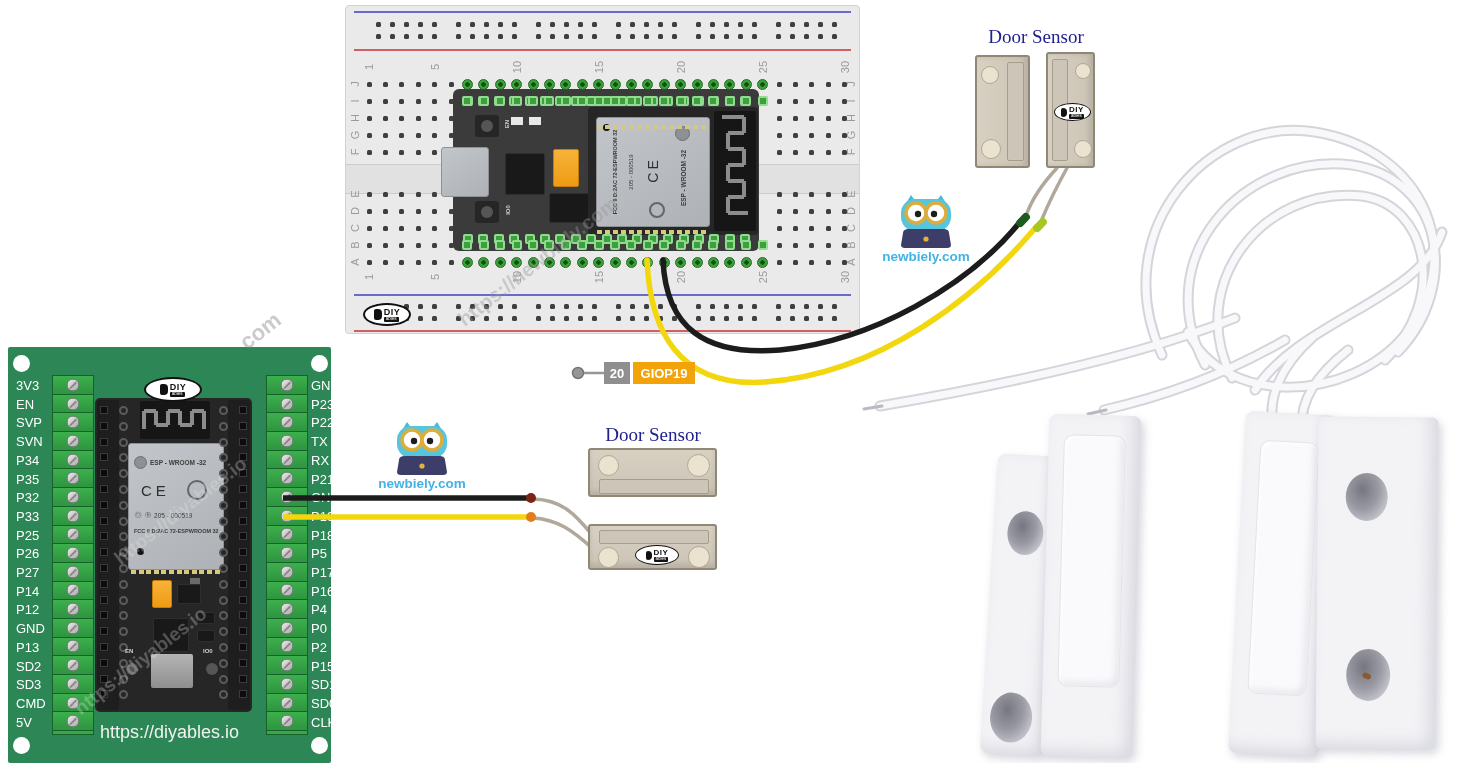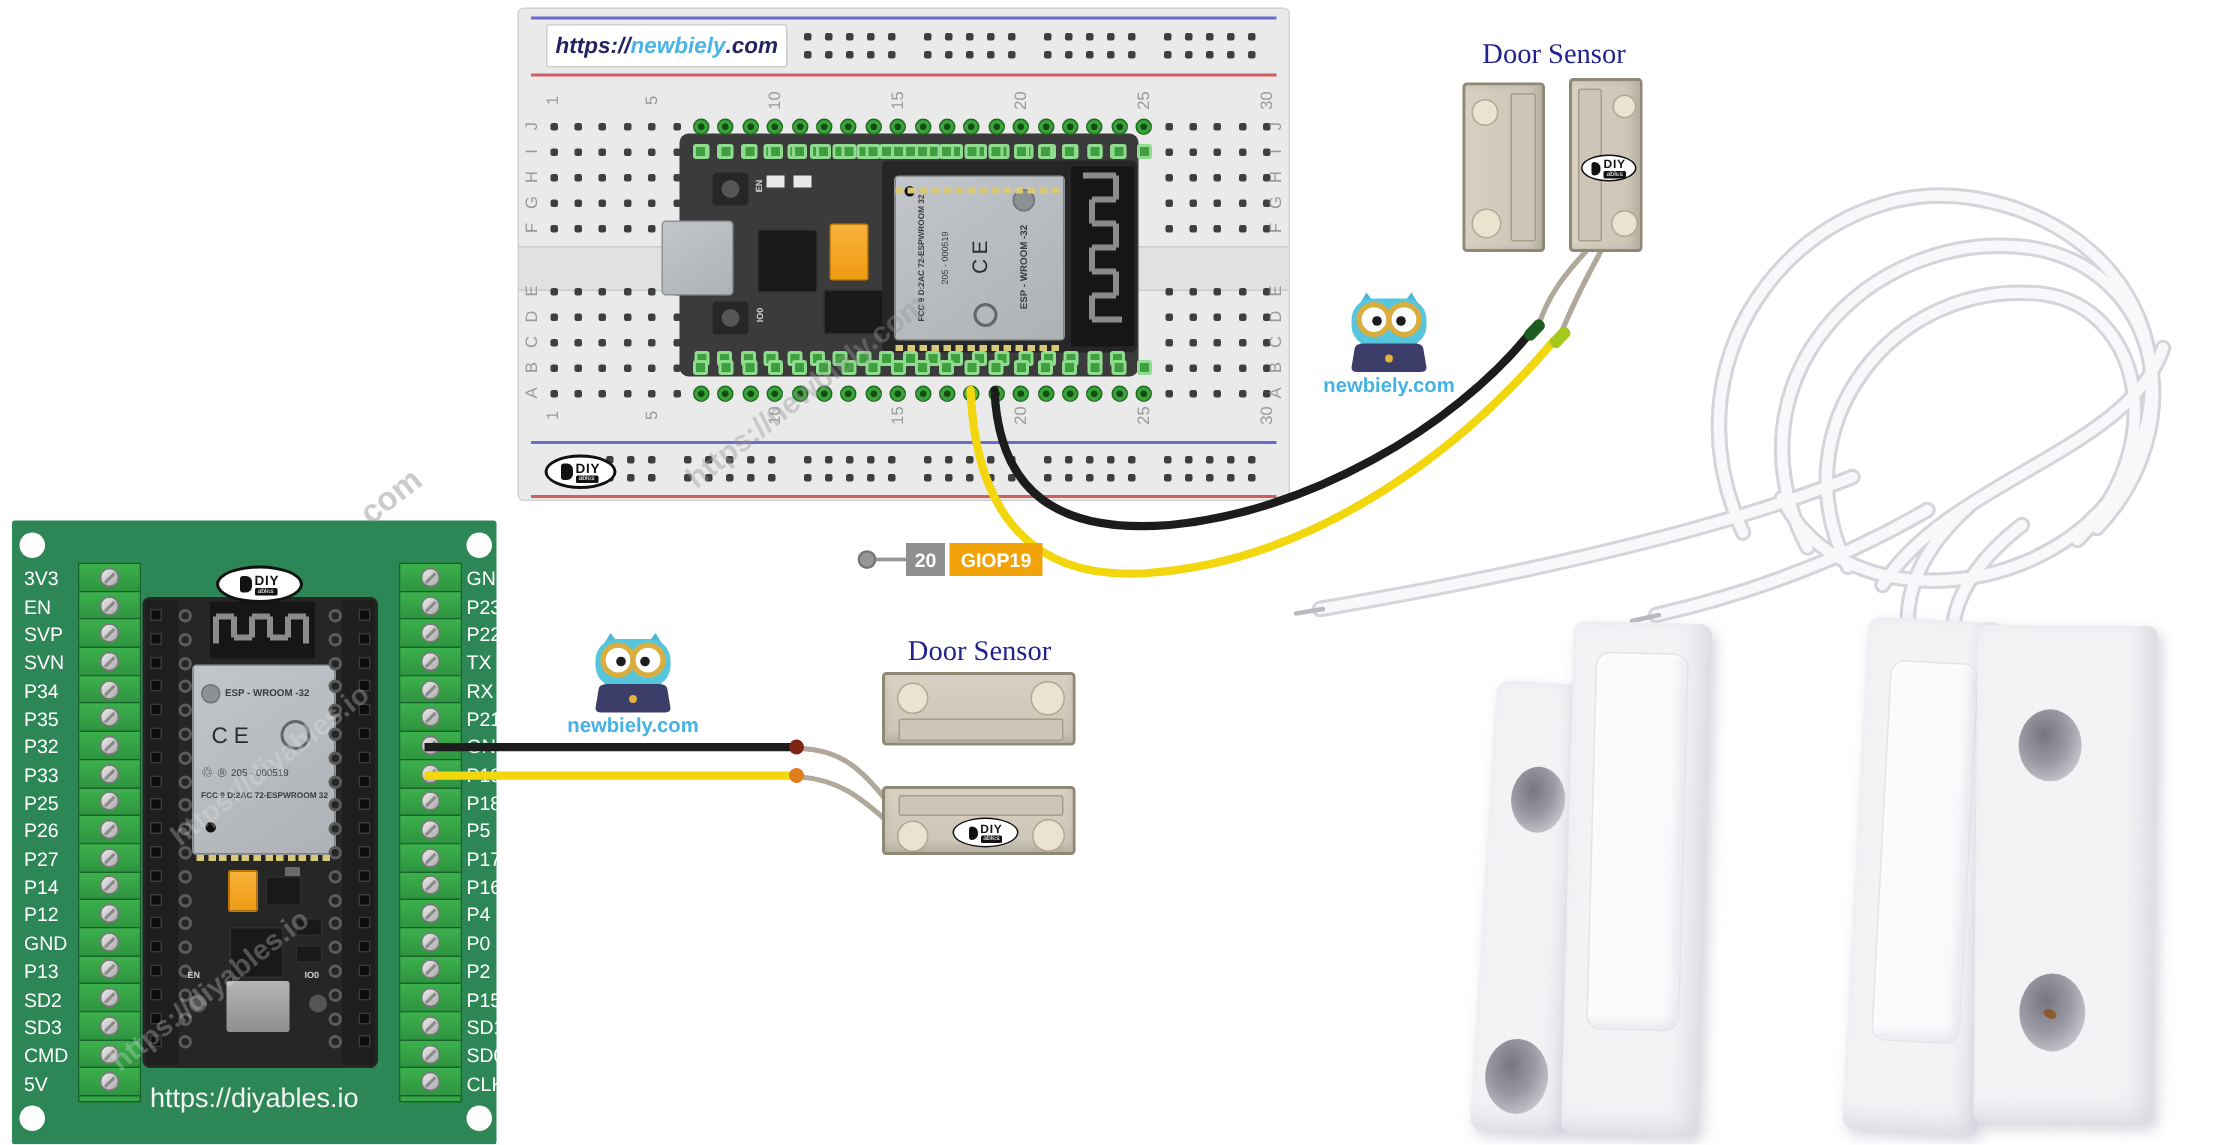--- a/index.html
+++ b/index.html
@@ -102,25 +102,20 @@
 
 <div id="canvas">
 
   <div id="breadboard" class="abs">
     <div class="rail blue" style="top:5px;"></div>
     <div class="rail red" style="top:43px;"></div>
     <div class="groove"></div>
     <div class="rail blue" style="top:288px;"></div>
     <div class="rail red" style="top:324px;"></div>
 
-    <div id="bb-url-label">
-      <span style="color:#23235f;">https://</span>
-        <span style="color:#4ab4e6;">newbiely</span>
-        <span style="color:#23235f;">.com</span>
-    </div>
 
     <div class="diy-logo" style="left:17px;top:297px;width:48px;height:23px;">
       <span class="diy-glyph"></span>
       <span class="diy-col">
         <span class="diy-txt">DIY</span>
         <span class="diy-sub">ables</span>
       </span>
     </div>
 
     <div id="esp32-bb">

